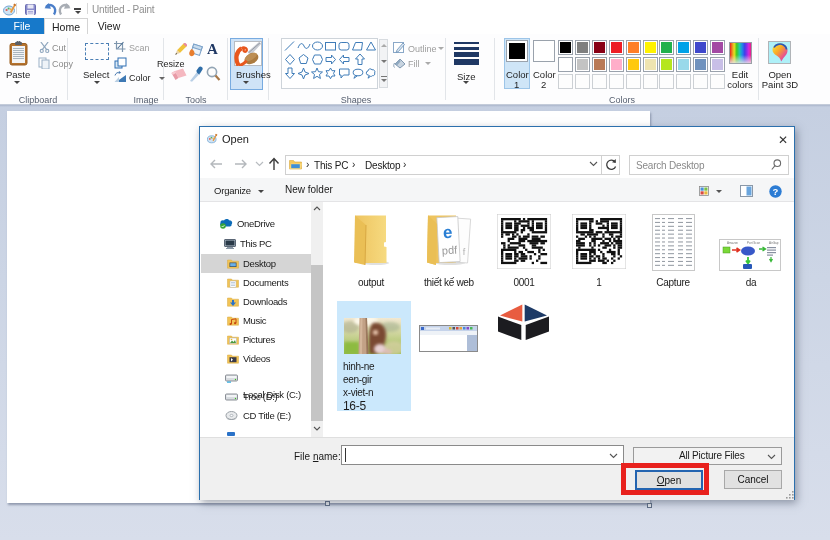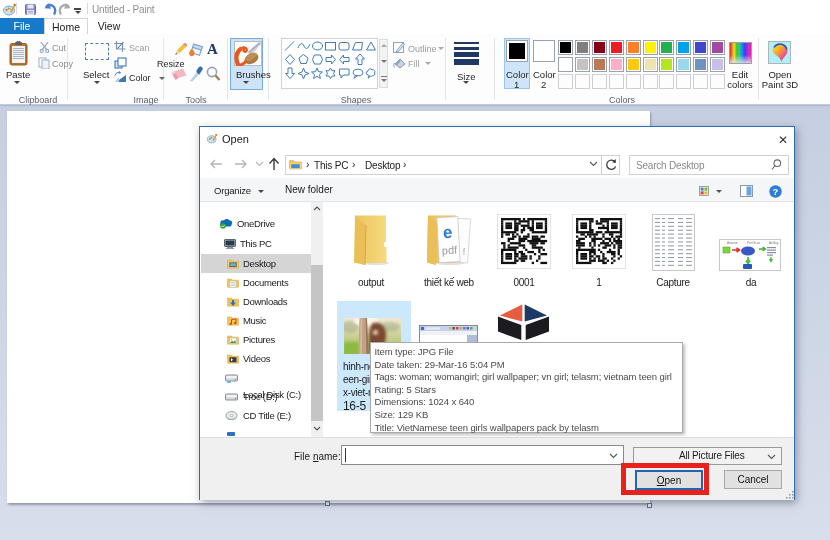--- a/index.html
+++ b/index.html
@@ -882,17 +882,16 @@
   <svg style="position:absolute; left:586px; top:364px;" width="8" height="8" viewBox="0 0 8 8">
     <g fill="#9a9a9a">
         <rect x="6" y="0" width="1.6" height="1.6"></rect>
         <rect x="6" y="3" width="1.6" height="1.6"></rect>
         <rect x="6" y="6" width="1.6" height="1.6"></rect>
         <rect x="3" y="3" width="1.6" height="1.6"></rect>
         <rect x="3" y="6" width="1.6" height="1.6"></rect>
         <rect x="0" y="6" width="1.6" height="1.6"></rect>
       </g>
   </svg>
-  <div id="tooltip">Item type: JPG File<br>Date taken: 29-Mar-16 5:04 PM<br>Tags: woman; womangirl; girl wallpaper; vn girl; telasm; vietnam teen girl<br>Rating: 5 Stars<br>Dimensions: 1024 x 640<br>Size: 129 KB<br>Title: VietNamese teen girls wallpapers pack by telasm</div>
 </div>
 
 <div class="abs" id="redbox"></div>
 
 
 </body></html>

